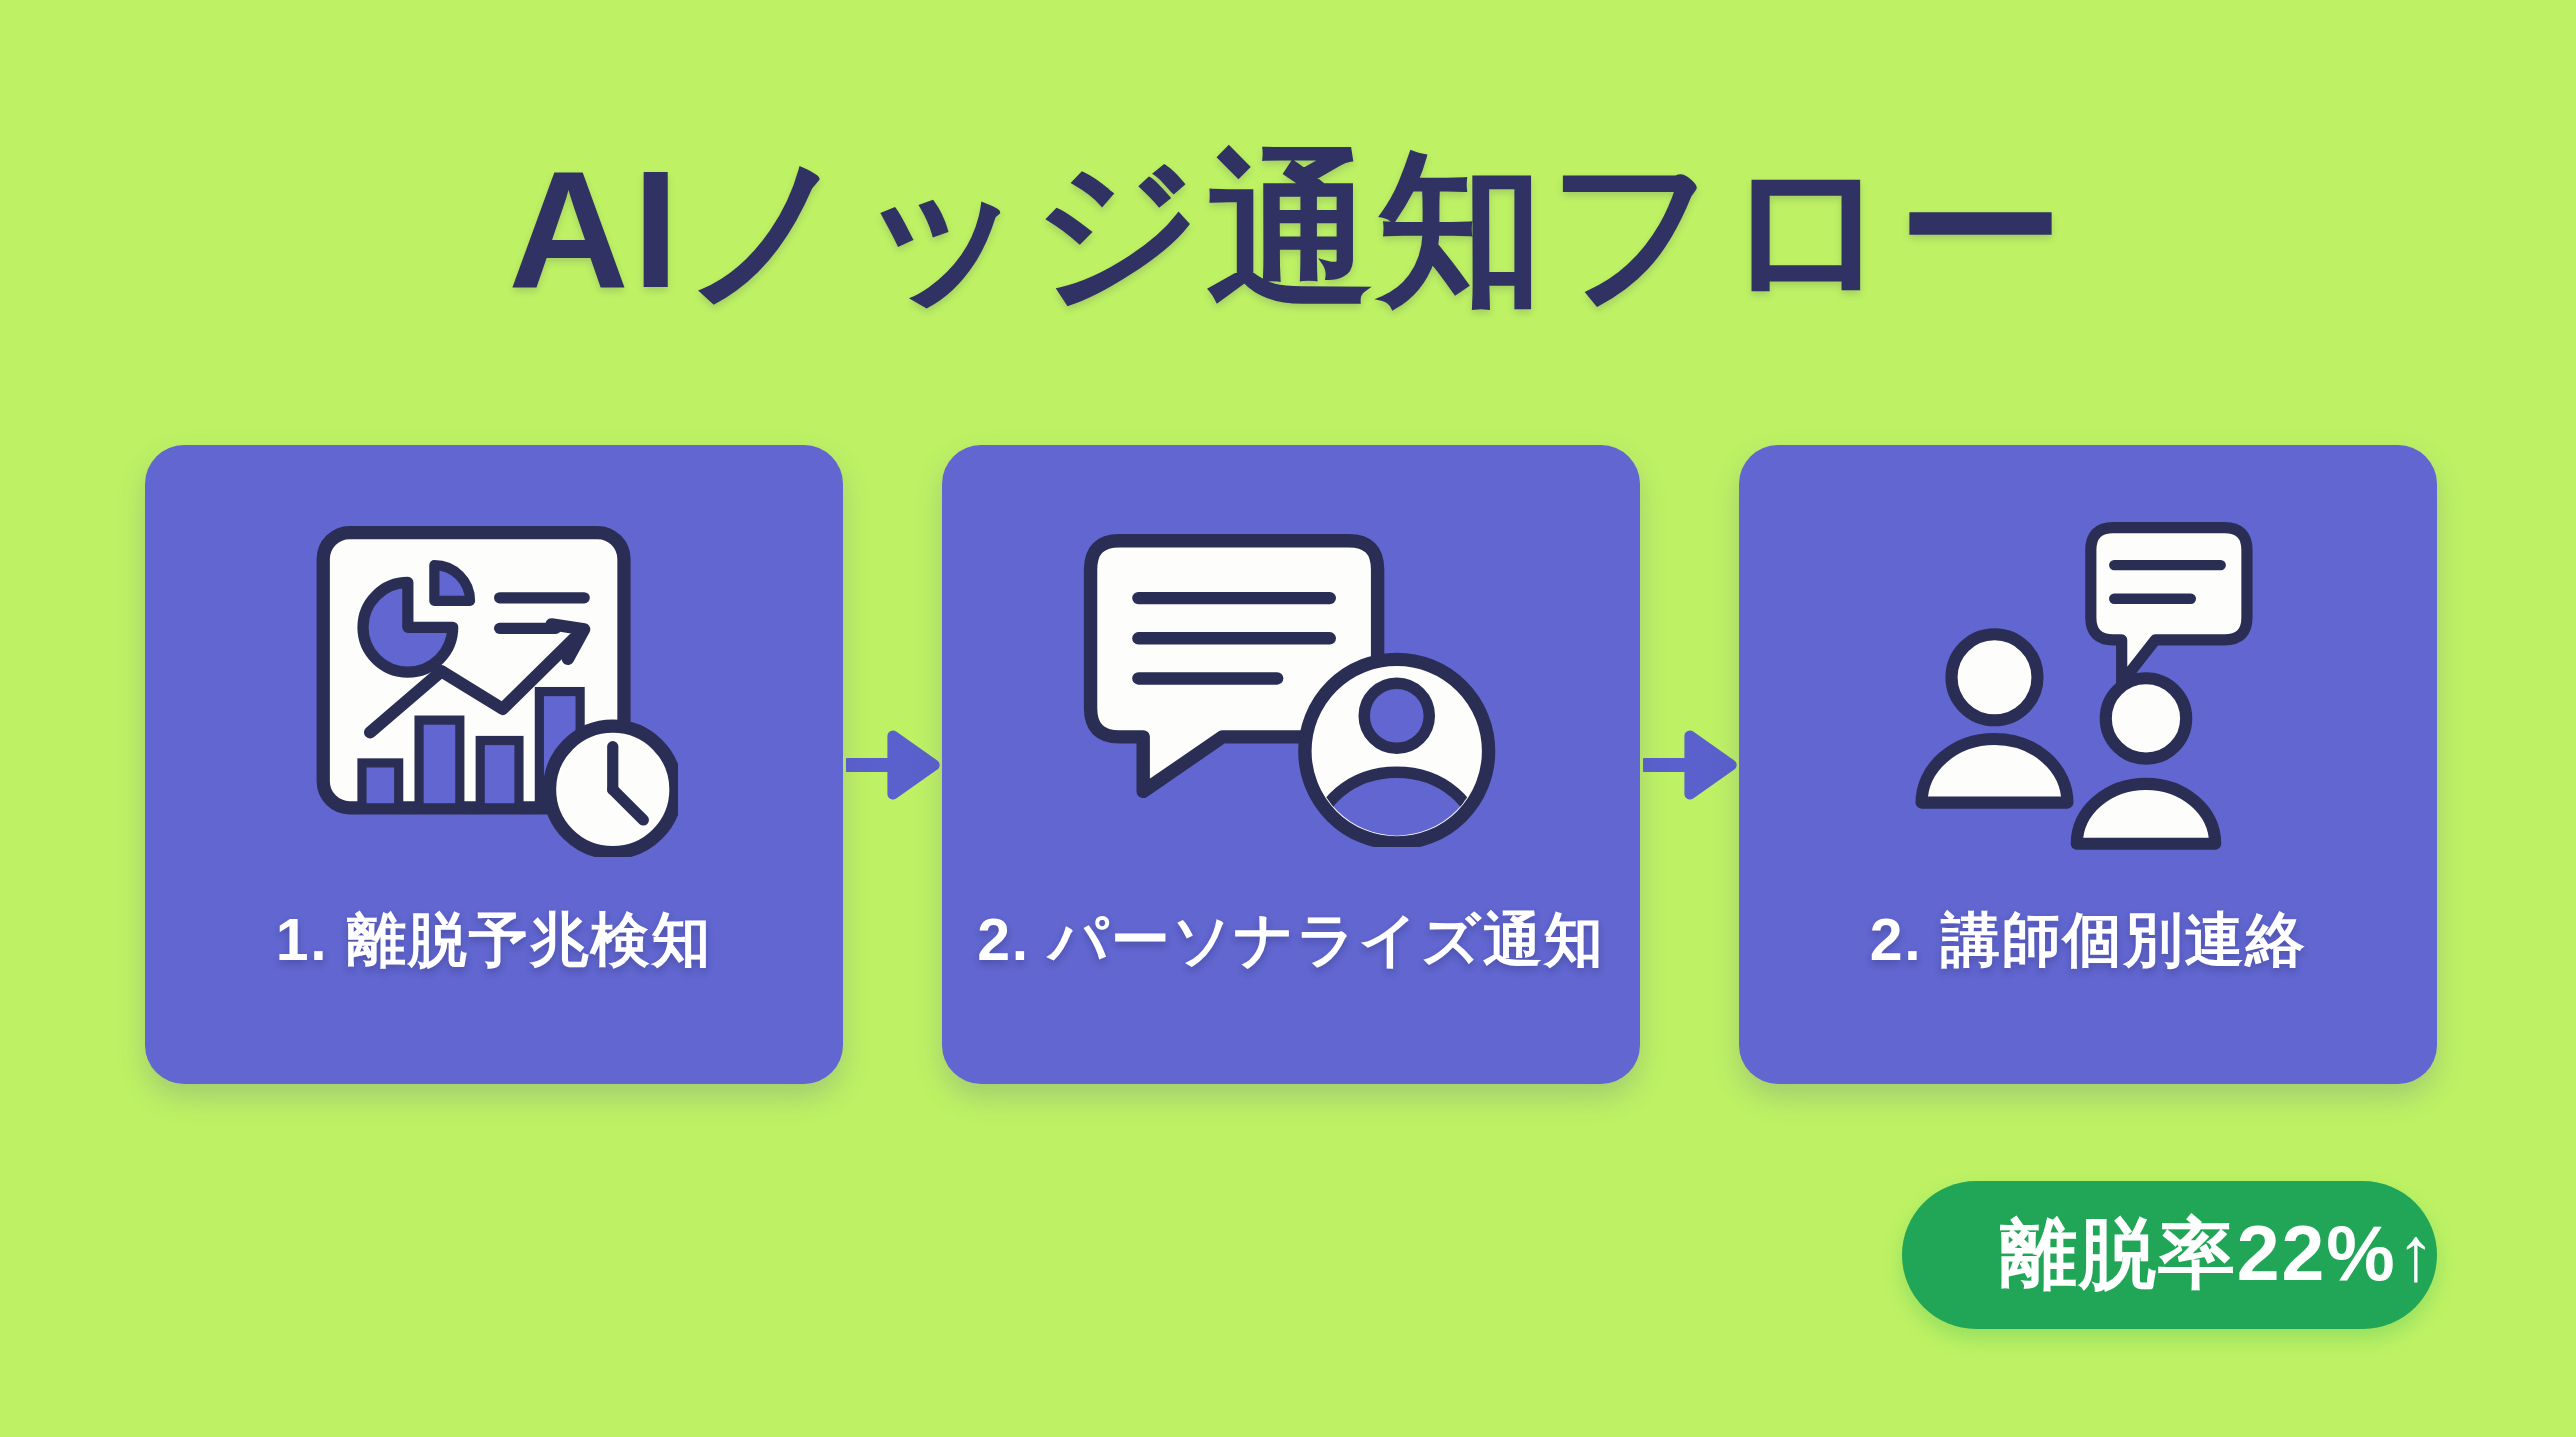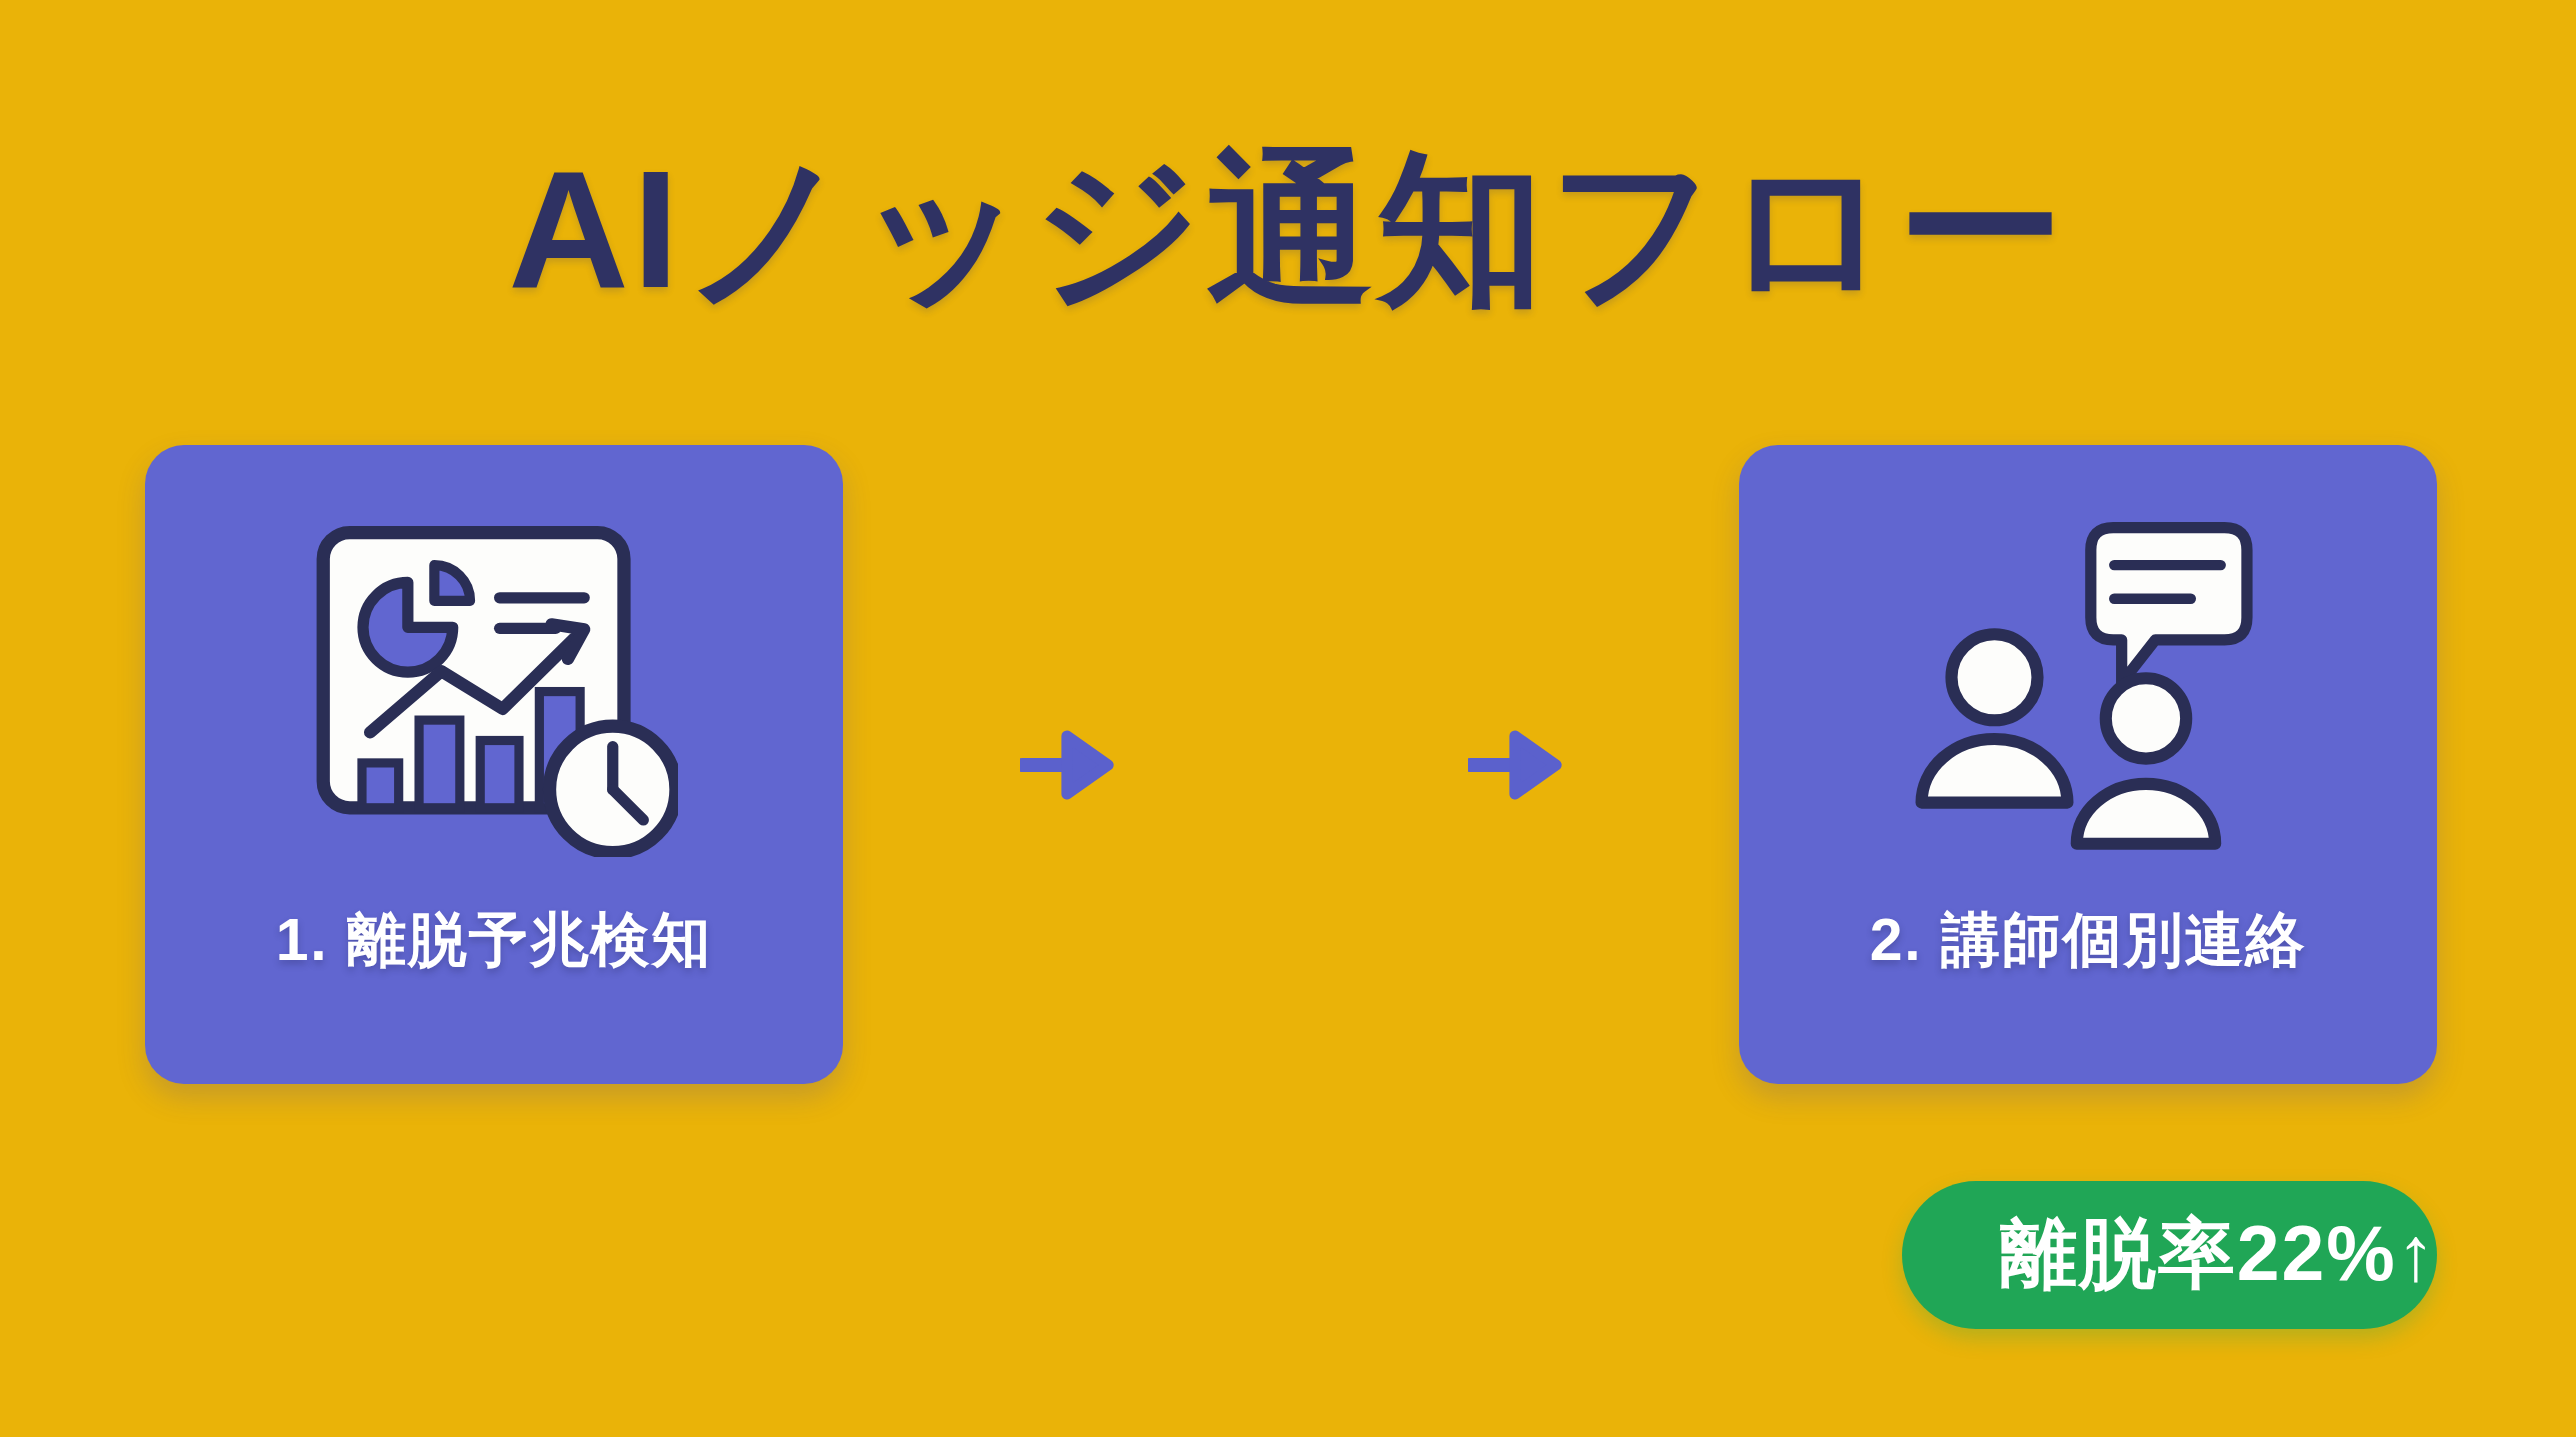--- a/index.html
+++ b/index.html
@@ -2,21 +2,21 @@
 <html style="font-size:15px"><head>
 <meta charset="utf-8">
 <style>
   html,body{margin:0;padding:0;}
   body{
     width:2576px;height:1438px;
     background:#e9ebf8;
     font-family:"Liberation Sans", sans-serif;
     overflow:hidden;
   }
-  #canvas{position:relative;width:2576px;height:1438px;background:#eab308;}
+  #canvas{position:relative;width:2576px;height:1438px;background:#bef264;}
 
   .page-title{
     position:absolute;left:0;top:131px;width:2576px;
     text-align:center;
     font-size:167px;line-height:197px;font-weight:bold;
     color:#2f3263;letter-spacing:3.7px;
     text-shadow:0 3.7px 7.5px rgba(47,50,99,0.18);
   }
 
   .flow{
@@ -93,20 +93,43 @@
       <div class="step-label">1. 離脱予兆検知</div>
     </div>
 
     <div class="arrow-gap">
       <svg width="94" height="84" viewBox="0 0 100 90">
         <line x1="2" y1="45" x2="56" y2="45" stroke="#5b61cc" stroke-width="15" stroke-linecap="round"></line>
         <path d="M50,14 L94,45 L50,76 Z" fill="#5b61cc" stroke="#5b61cc" stroke-width="12" stroke-linejoin="round"></path>
       </svg>
     </div>
 
+    <div class="step-card">
+      <div class="step-icon-wrap">
+        <svg width="421" height="316" viewBox="0 0 440 330">
+          <defs>
+            <clipPath id="avclip">
+                <circle cx="330" cy="230" r="88"></circle>
+              </clipPath>
+          </defs>
+
+          <path d="M40,10 H280 Q310,10 310,40 V185 Q310,215 280,215 H148 L65,272 V215 H40 Q10,215 10,185 V40 Q10,10 40,10 Z" fill="#fdfdfb" stroke="#2a2e55" stroke-width="14" stroke-linejoin="round"></path>
+          <line x1="60" y1="70" x2="260" y2="70" stroke="#2a2e55" stroke-width="13" stroke-linecap="round"></line>
+          <line x1="60" y1="112" x2="260" y2="112" stroke="#2a2e55" stroke-width="13" stroke-linecap="round"></line>
+          <line x1="60" y1="154" x2="205" y2="154" stroke="#2a2e55" stroke-width="13" stroke-linecap="round"></line>
+
+          <circle cx="330" cy="230" r="96" fill="#fdfdfb" stroke="#2a2e55" stroke-width="14"></circle>
+          <g clip-path="url(#avclip)">
+            <path d="M245,324 A85,72 0 0 1 415,324 Z" fill="#6166d0" stroke="#2a2e55" stroke-width="12"></path>
+          </g>
+          <circle cx="330" cy="193" r="34" fill="#6166d0" stroke="#2a2e55" stroke-width="12"></circle>
+        </svg>
+      </div>
+      <div class="step-label">2. パーソナライズ通知</div>
+    </div>
 
     <div class="arrow-gap">
       <svg width="94" height="84" viewBox="0 0 100 90">
         <line x1="2" y1="45" x2="56" y2="45" stroke="#5b61cc" stroke-width="15" stroke-linecap="round"></line>
         <path d="M50,14 L94,45 L50,76 Z" fill="#5b61cc" stroke="#5b61cc" stroke-width="12" stroke-linejoin="round"></path>
       </svg>
     </div>
 
     <div class="step-card">
       <div class="step-icon-wrap">

